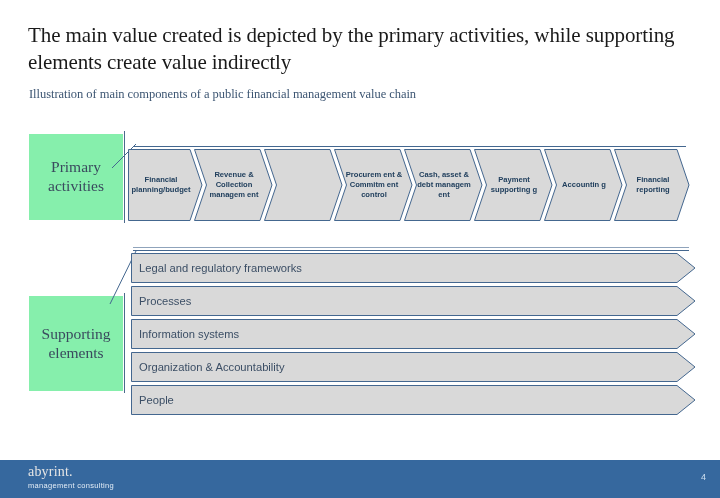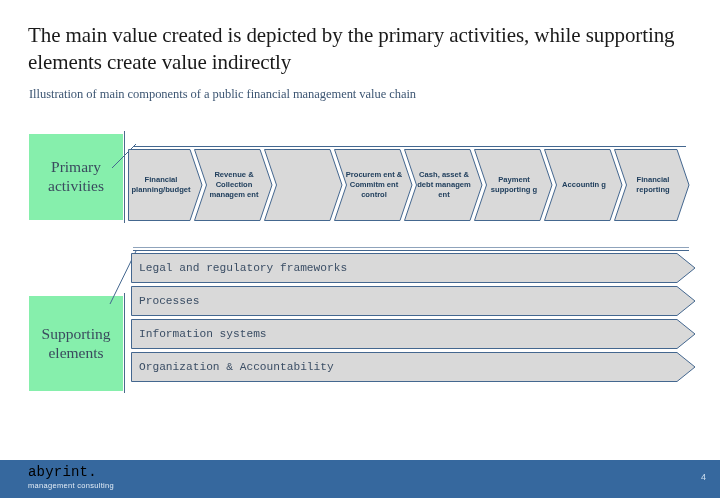--- a/index.html
+++ b/index.html
@@ -141,43 +141,43 @@
     width: 565px;
     height: 30px;
   }
   .support-label {
     position: absolute;
     left: 8px;
     top: 0;
     height: 30px;
     display: flex;
     align-items: center;
-    font-family: Liberation Mono, monospace;
+    font-family: Liberation Sans, sans-serif;
     font-size: 11.2px;
     color: #3b4e65;
     pointer-events: none;
     white-space: nowrap;
   }
 
   
   #footer-bar {
     position: absolute;
     left: 0;
     bottom: 0;
     width: 720px;
     height: 38px;
     background: #36689e;
   }
   #brand-name {
     position: absolute;
     left: 28px;
     top: 4px;
-    font-family: Liberation Mono, monospace;
+    font-family: Liberation Serif, serif;
     font-size: 14px;
-    color: #000000;
+    color: #e5e5e5;
     letter-spacing: 0.2px;
   }
   #brand-tagline {
     position: absolute;
     left: 28px;
     top: 21px;
     font-family: Liberation Sans, sans-serif;
     font-size: 7.5px;
     color: #e2ecf6;
     letter-spacing: 0.3px;
@@ -267,19 +267,25 @@
     <div class="support-label">Information systems</div>
   </div>
 
   <div class="support-row" style="top:105px;">
     <svg width="565" height="30" viewBox="0 0 565 30">
       <path d="M0.5,0.5 H546 L564,15 L546,29.5 H0.5 Z" fill="#d9d9d9" stroke="#44678f" stroke-width="1"></path>
     </svg>
     <div class="support-label">Organization &amp; Accountability</div>
   </div>
 
+  <div class="support-row" style="top:138px;">
+    <svg width="565" height="30" viewBox="0 0 565 30">
+      <path d="M0.5,0.5 H546 L564,15 L546,29.5 H0.5 Z" fill="#d9d9d9" stroke="#44678f" stroke-width="1"></path>
+    </svg>
+    <div class="support-label">People</div>
+  </div>
 </div>
 
 <div id="footer-bar">
   <div id="brand-name">abyrint.</div>
   <div id="brand-tagline">management consulting</div>
   <div id="page-number">4</div>
 </div>
 
 </body></html>

